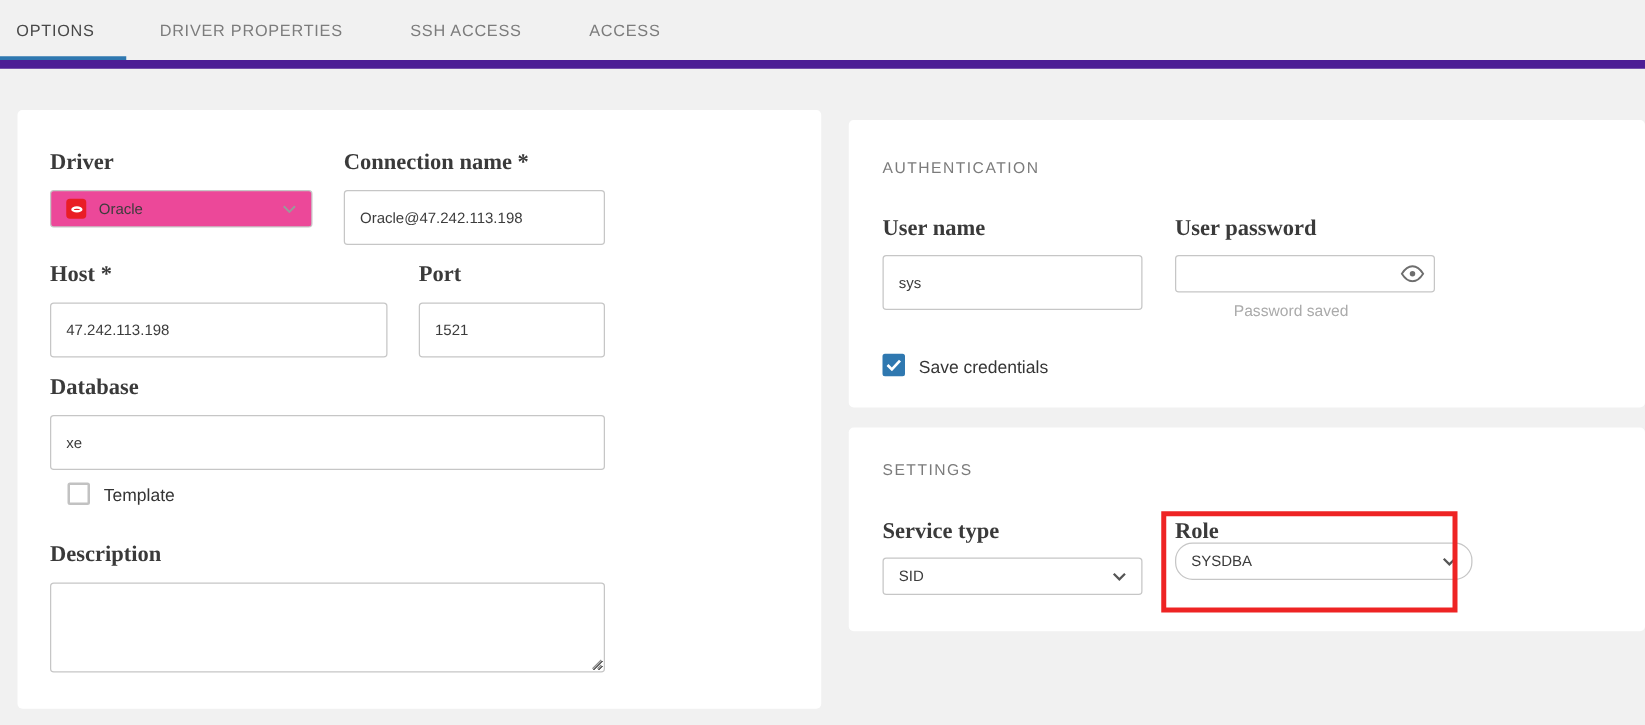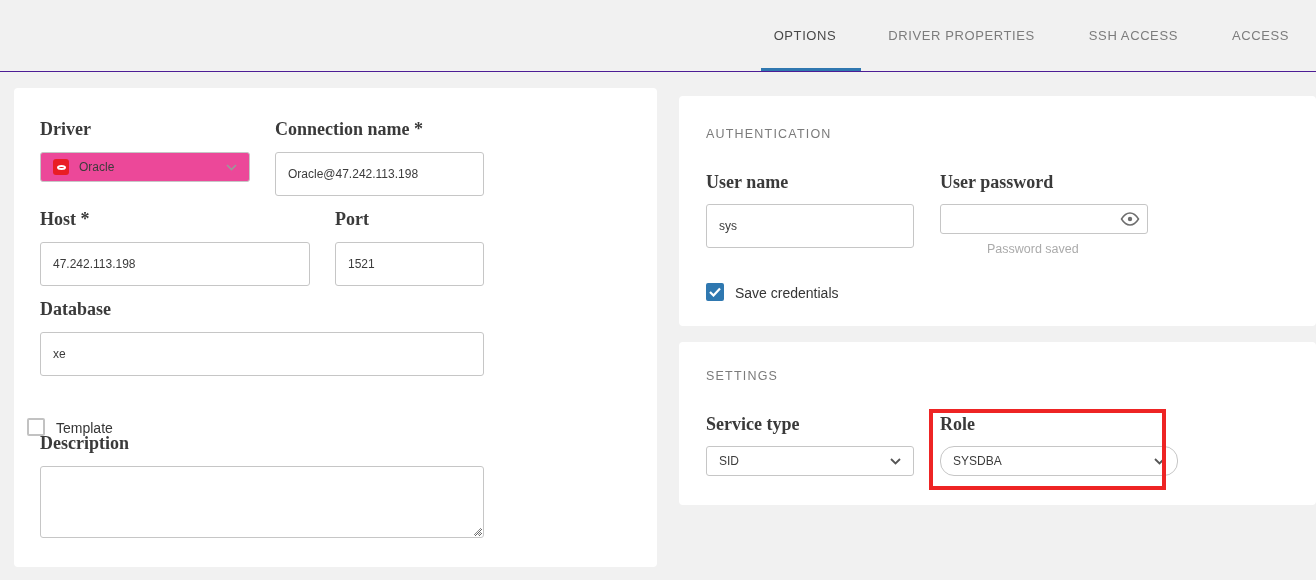--- a/index.html
+++ b/index.html
@@ -7,23 +7,23 @@
   body {
     font-family: "Liberation Sans", sans-serif;
     background: #f1f1f1;
     position: relative;
     overflow: hidden;
     color: #3a3a3a;
   }
 
   
   .tabbar {
-    position: absolute; top: 0; left: 0; right: 0; height: 72px;
-    border-bottom: 1px solid #4c1d95;
-    display: flex; align-items: stretch; justify-content: flex-end;
+    position: absolute; top: 0; left: 0; right: 0; height: 55px;
+    border-bottom: 7px solid #4c1d95;
+    display: flex; align-items: stretch;
   }
   .tab {
     display: flex; align-items: center;
     padding: 0 27px;
     font-size: 13px; letter-spacing: 0.6px;
     color: #7c7c7c; cursor: pointer;
     position: relative; white-space: nowrap;
   }
   .tab:first-child { padding: 0 25px 0 13px; }
   .tab.active { color: #484848; }
@@ -144,21 +144,21 @@
 
   <div class="field-label" style="left:26px; top:121px;">Host *</div>
   <input class="text-input" style="left: 26px; top: 154px; width: 270px;" value="47.242.113.198">
 
   <div class="field-label" style="left:321px; top:121px;">Port</div>
   <input class="text-input" style="left: 321px; top: 154px; width: 149px;" value="1521">
 
   <div class="field-label" style="left:26px; top:211px;">Database</div>
   <input class="text-input" style="left: 26px; top: 244px; width: 444px;" value="xe">
 
-  <div class="check-row" style="left:13px; top:298px;margin-top:32px;">
+  <div class="check-row" style="left:40px; top:298px;">
     <span class="checkbox">
       
     </span>
     <span class="check-label">Template</span>
   </div>
 
   <div class="field-label" style="left:26px; top:345px;">Description</div>
   <div class="textarea-wrap" style="left:26px; top:378px; width:444px; height:72px;">
     <textarea style=""></textarea>
     <svg class="corner-grip" width="10" height="10" viewBox="0 0 10 10">
@@ -203,21 +203,21 @@
   <div class="fake-select" style="left:27px; top:104px; width:208px;">
     <span>SID</span>
     <span class="chev">
       <svg width="11" height="7" viewBox="0 0 11 7">
           <polyline points="1,1 5.5,5.5 10,1" fill="none" stroke="#555555" stroke-width="1.8"></polyline>
         </svg>
     </span>
   </div>
 
   <div class="field-label" style="left:261px; top:72px;">Role</div>
-  <div class="fake-select" style="left:261px; top:104px; width:238px;border-radius:14px;">
+  <div class="fake-select" style="left:261px; top:92px; width:238px;border-radius:14px;">
     <span>SYSDBA</span>
     <span class="chev">
       <svg width="11" height="7" viewBox="0 0 11 7">
           <polyline points="1,1 5.5,5.5 10,1" fill="none" stroke="#555555" stroke-width="1.8"></polyline>
         </svg>
     </span>
   </div>
 
   <div class="highlight-rect visible"></div>
 </div>

